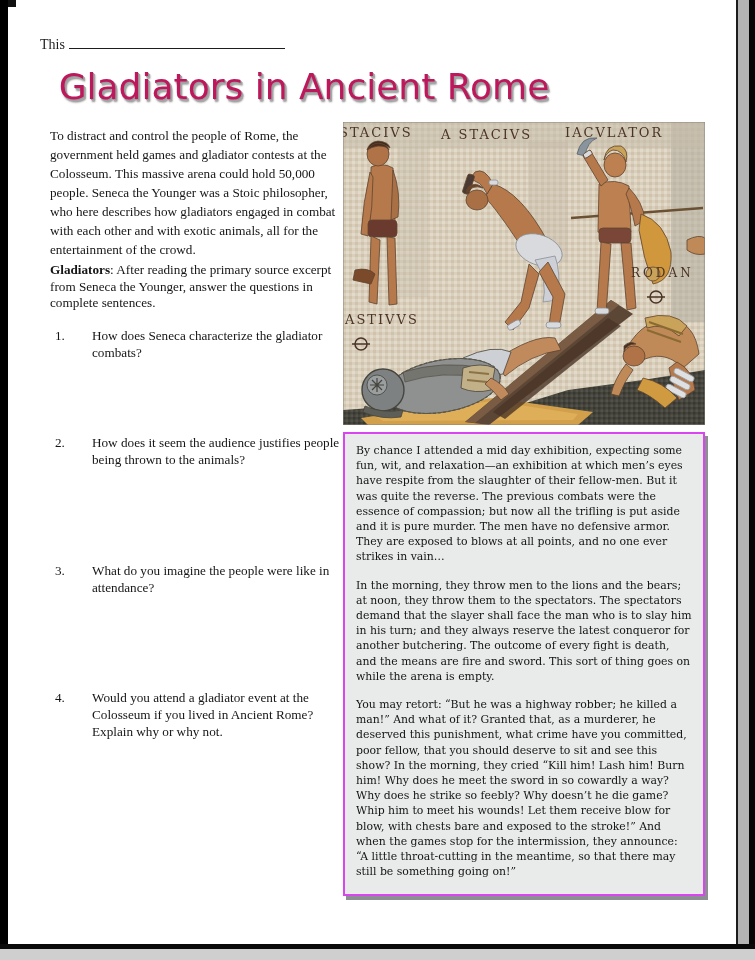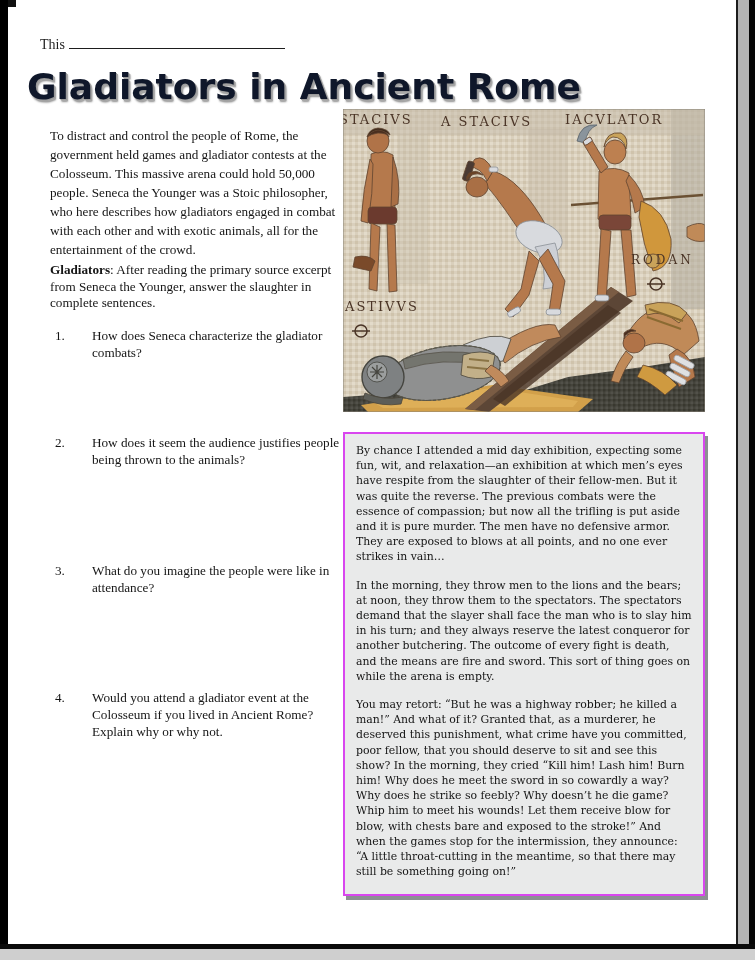--- a/index.html
+++ b/index.html
@@ -10,34 +10,34 @@
   .right-gray{position:absolute;left:738px;top:0;width:11px;height:945px;background:#b4b4b4;}
   .right-black{position:absolute;left:749px;top:0;width:6px;height:960px;background:#060606;}
   .bottom-black{position:absolute;left:0;top:944px;width:755px;height:5px;background:#0a0a0a;}
   .bottom-gray{position:absolute;left:0;top:949px;width:755px;height:11px;background:#cfcfcf;}
   .corner-mark{position:absolute;left:8px;top:0;width:8px;height:7px;background:#111;}
 
   
   .name-row{position:absolute;left:32px;top:34px;font-size:14px;color:#1d1d1d;}
   .name-underline{display:inline-block;width:216px;border-bottom:1.5px solid #1d1d1d;height:14px;margin-left:4px;}
   .page-title{position:absolute;left:0;top:66px;width:592px;text-align:center;
-    font-family:"DejaVu Sans",sans-serif;font-weight:700;font-size:36px;letter-spacing:0px;color:#0f172a;
+    font-family:"DejaVu Sans",sans-serif;font-weight:400;font-size:36px;letter-spacing:0px;color:#be185d;
     text-shadow:1px 1px 0 #9b9b9b,2px 2px 0 #a8a8a8,2px 3px 2px #8f8f8f;}
 
   
   .intro{position:absolute;left:42px;top:126px;width:294px;font-size:13.2px;line-height:19px;color:#151515;}
   .directions{position:absolute;left:42px;top:262px;width:294px;font-size:13.2px;line-height:16.6px;color:#151515;}
   .directions b{font-weight:bold;}
   .question{position:absolute;left:47px;width:290px;font-size:13.2px;line-height:16.8px;color:#151515;display:flex;}
   .qnum{width:21px;flex:0 0 21px;}
   .qtext{flex:1;margin-left:16px;}
   .q1{top:328px;} .q2{top:435px;} .q3{top:563px;} .q4{top:690px;}
 
   
-  .mosaic-wrap{position:absolute;left:335px;top:109px;width:362px;height:362px;}
+  .mosaic-wrap{position:absolute;left:335px;top:122px;width:362px;height:362px;}
   .excerpt-box{position:absolute;left:335px;top:432px;width:362px;height:464px;box-sizing:border-box;
     background:#e9eaea;border:2px solid #d946ef;box-shadow:3px 4px 0 rgba(45,52,56,.55);
     padding:9px 11px 6px 11px;font-family:"DejaVu Serif",serif;font-size:10.9px;line-height:15.2px;color:#141414;overflow:hidden;}
   .excerpt-box p{margin:0 0 13px 0;}
   .attribution{margin:2px 0 0 30px;}
 </style>
 </head>
 <body>
 
 <div id="stage">
@@ -45,21 +45,21 @@
 
     <div class="name-row">
       <span>This</span><span class="name-underline"></span>
     </div>
 
     <div class="page-title">Gladiators in Ancient Rome</div>
 
     <div class="intro">To distract and control the people of Rome, the government held games and gladiator contests at the Colosseum. This massive arena could hold 50,000 people. Seneca the Younger was a Stoic philosopher, who here describes how gladiators engaged in combat with each other and with exotic animals, all for the entertainment of the crowd.</div>
 
     <div class="directions">
-      <b>Gladiators</b><span>: After reading the primary source excerpt from Seneca the Younger, answer the slaughter in complete sentences.</span>
+      <b>Gladiators</b><span>: After reading the primary source excerpt from Seneca the Younger, answer the questions in complete sentences.</span>
     </div>
 
     <div class="question q1">
       <span class="qnum">1.</span>
       <span class="qtext">How does Seneca characterize the gladiator combats?</span>
     </div>
     <div class="question q2">
       <span class="qnum">2.</span>
       <span class="qtext">How does it seem the audience justifies people being thrown to the animals?</span>
     </div>

